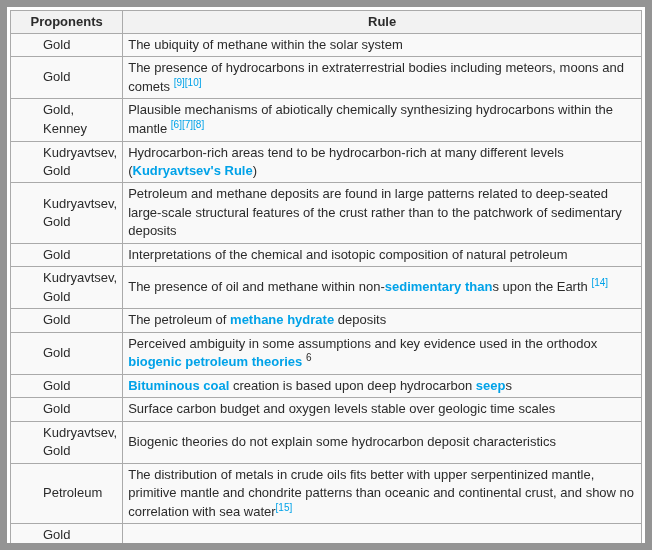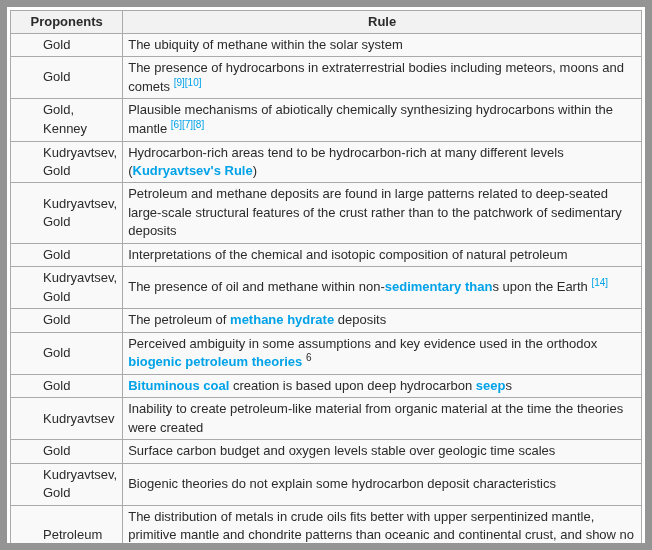--- a/index.html
+++ b/index.html
@@ -101,24 +101,20 @@
       </tr>
       <tr>
         <td class="prop">Gold</td>
         <td class="item"><span>Perceived ambiguity in some assumptions and key evidence used in the orthodox </span><a class="wlink" href="#">biogenic petroleum theories</a><span> </span><sup class="plain">6</sup></td>
       </tr>
       <tr>
         <td class="prop">Gold</td>
         <td class="item"><a class="wlink" href="#">Bituminous coal</a><span> creation is based upon deep hydrocarbon </span><a class="wlink" href="#">seep</a><span>s</span></td>
       </tr>
       <tr>
-        <td class="prop">Kudryavtsev</td>
-        <td class="item"><span>Inability to create petroleum-like material from organic material at the time the theories were created</span></td>
-      </tr>
-      <tr>
         <td class="prop">Gold</td>
         <td class="item"><span>Surface carbon budget and oxygen levels stable over geologic time scales</span></td>
       </tr>
       <tr>
         <td class="prop">Kudryavtsev, Gold</td>
         <td class="item"><span>Biogenic theories do not explain some hydrocarbon deposit characteristics</span></td>
       </tr>
       <tr>
         <td class="prop">Petroleum</td>
         <td class="item"><span>The distribution of metals in crude oils fits better with upper serpentinized mantle, primitive mantle and chondrite patterns than oceanic and continental crust, and show no correlation with sea water</span><sup class="ref"><a href="#">[15]</a></sup></td>

